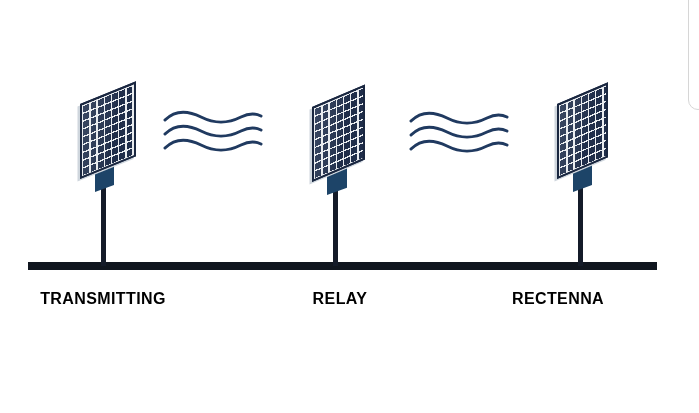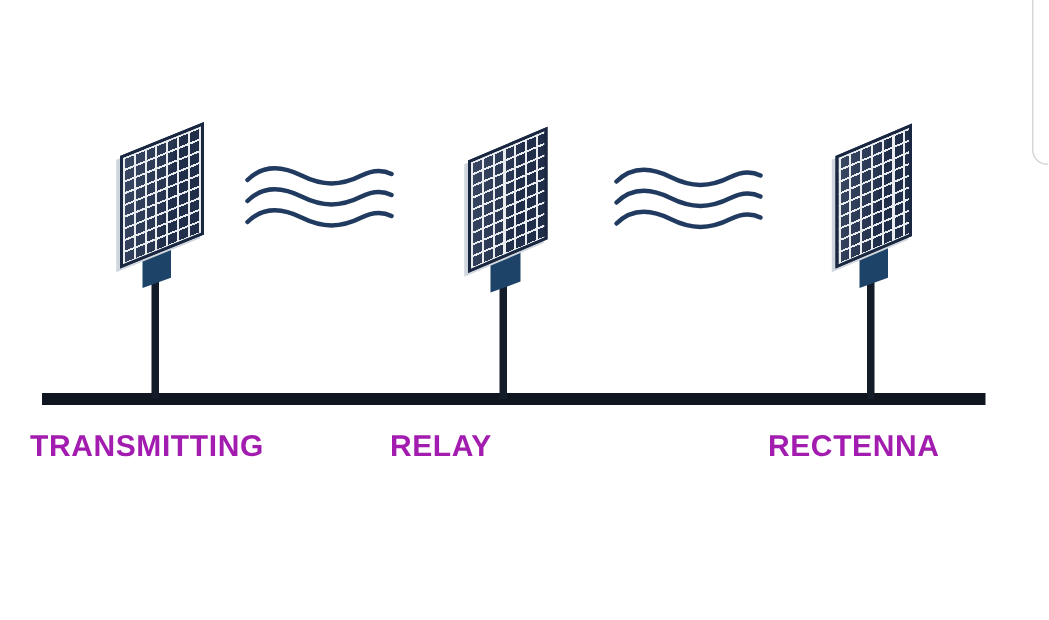--- a/index.html
+++ b/index.html
@@ -54,26 +54,26 @@
 
   
   .waves{position:absolute;}
   .waves.w1{left:163px;top:107px;}
   .waves.w2{left:407px;top:108px;}
   .waves svg{display:block;}
   .waves path{fill:none;stroke:#203a60;stroke-width:3;stroke-linecap:round;}
 
   
   .lbl{
-    position:absolute;color:#a21caf;font-weight:bold;font-size:20px;
-    letter-spacing:0.4px;line-height:21px;
+    position:absolute;color:#000000;font-weight:bold;font-size:16px;
+    letter-spacing:0.4px;text-align:center;line-height:21px;
   }
   .lbl.transmitting{left:20px;top:288px;width:166px;}
-  .lbl.relay{left:260px;top:288px;width:120px;}
-  .lbl.rectenna{left:512px;top:288px;width:150px;}
+  .lbl.relay{left:280px;top:288px;width:120px;}
+  .lbl.rectenna{left:483px;top:288px;width:150px;}
   .lbl span{display:block;}
 </style>
 </head>
 <body>
 
 <div id="canvas">
 
   <div class="scroll-thumb"></div>
 
   <div class="ground"></div>

